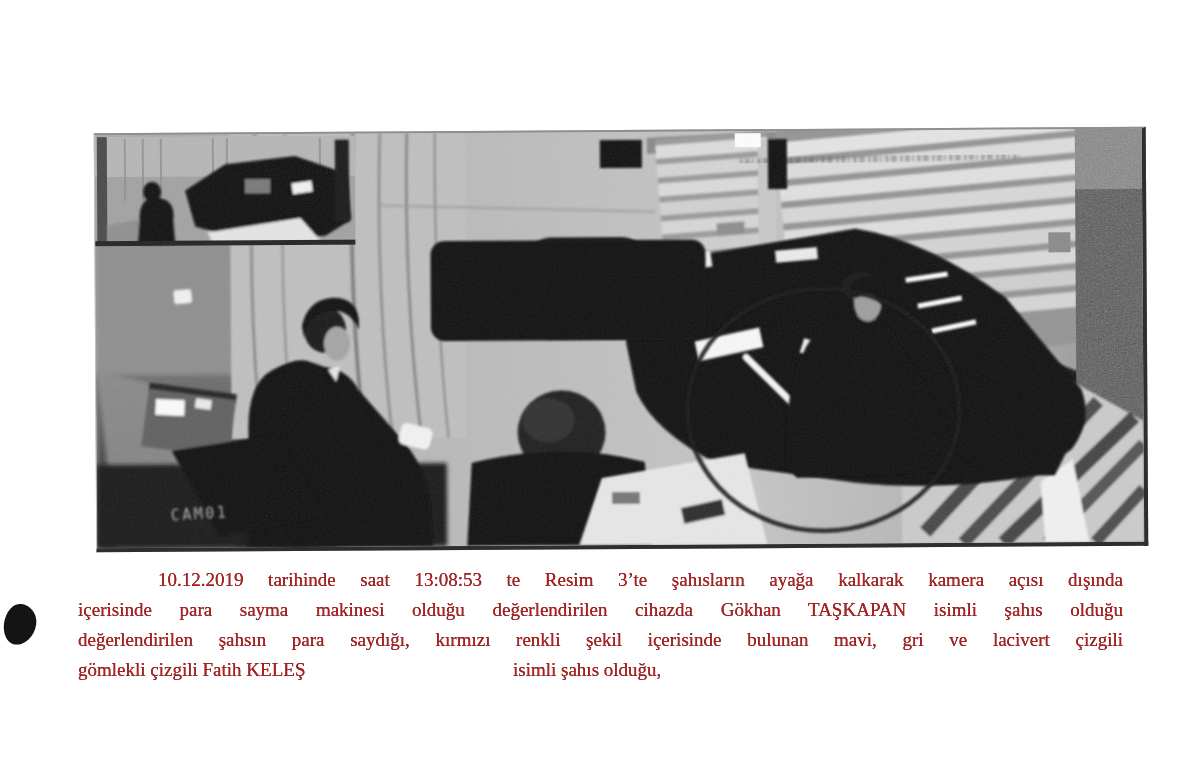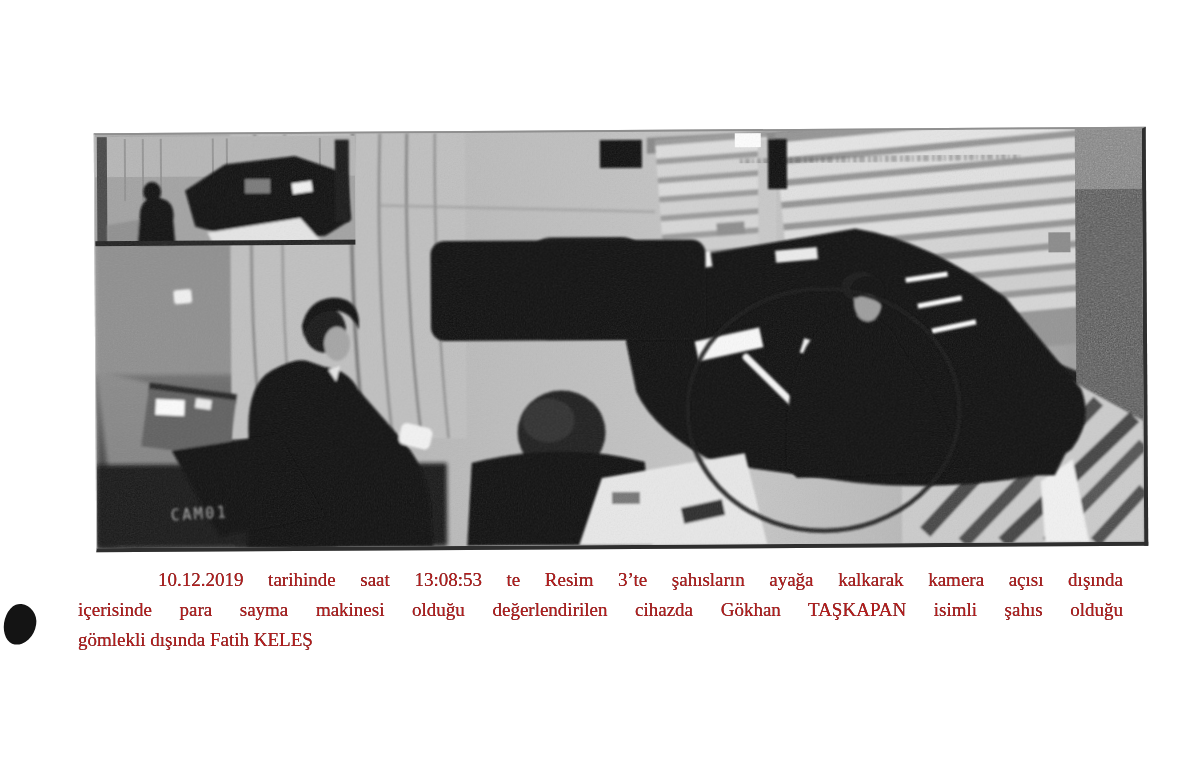--- a/index.html
+++ b/index.html
@@ -244,16 +244,18 @@
 
   <rect x="0" y="0" width="1047" height="413" filter="url(#grain)" opacity="0.16"></rect>
 </svg>
 </div>
 
 <div class="margin-dot"></div>
 
 <div class="caption">
   <div class="cap-line first">10.12.2019 tarihinde saat 13:08:53 te Resim 3’te şahısların ayağa kalkarak kamera açısı dışında</div>
   <div class="cap-line">içerisinde para sayma makinesi olduğu değerlendirilen cihazda Gökhan TAŞKAPAN isimli şahıs olduğu</div>
+  <div class="cap-line">değerlendirilen şahsın para saydığı, kırmızı renkli şekil içerisinde bulunan mavi, gri ve lacivert çizgili</div>
   <div class="cap-line last">
-    <span class="part1">gömlekli dışında Fatih KELEŞ</span>
+    <span class="part1">gömlekli çizgili Fatih KELEŞ</span>
+    <span class="part2">isimli şahıs olduğu,</span>
   </div>
 </div>
 
 </body></html>

